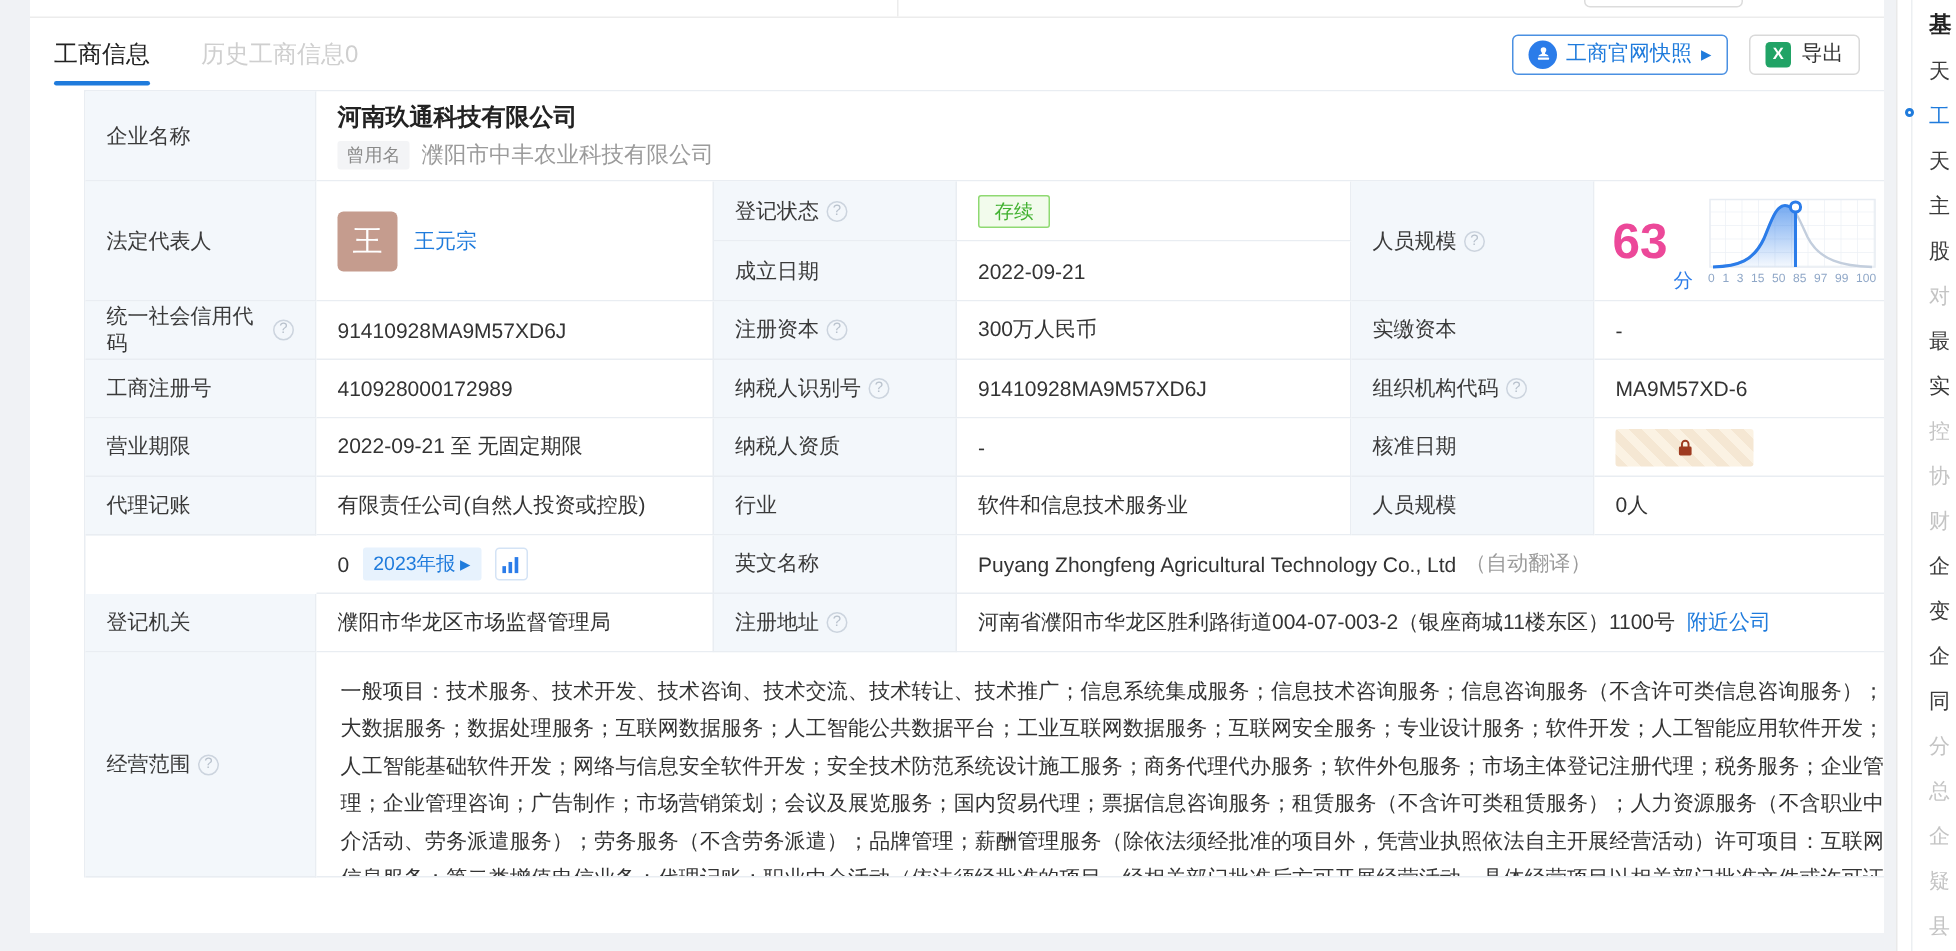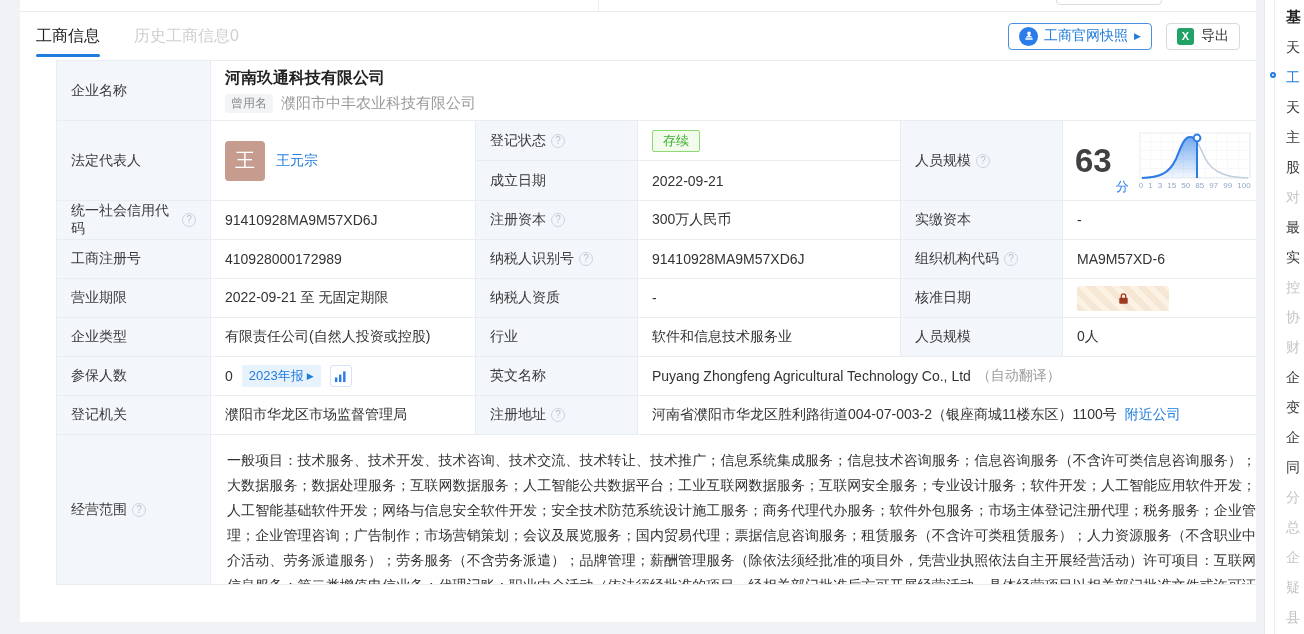--- a/index.html
+++ b/index.html
@@ -40,21 +40,21 @@
   .former-tag { background:#f3f4f6; color:#8a8a8a; font-size:12px; padding:1px 6px; border-radius:2px; }
   .former-name { color:#9b9b9b; font-size:15px; }
 
   .avatar { width:40px; height:40px; border-radius:4px; background:#c59c8e; color:#fff; font-size:20px; display:flex; align-items:center; justify-content:center; }
   a.link { color:#1f7bdc; text-decoration:none; cursor:pointer; }
   .legal-cell { gap:11px; }
 
   .tag-green { border:1px solid #8fd972; background:#f2fbec; color:#41b130; font-size:13px; padding:2px 10px; border-radius:2px; line-height:16px; }
 
   .score-cell { gap:8px; padding:0 8px 0 12px; }
-  .score-num { font-size:33px; font-weight:bold; color:#404040; line-height:1; }
+  .score-num { font-size:33px; font-weight:bold; color:#ec4899; line-height:1; }
   .score-unit { font-size:13px; color:#2b7ce9; align-self:flex-end; margin:0 2px 4px -4px; }
   .score-chart { display:flex; flex-direction:column; width:112px; }
   .axis-row { display:flex; justify-content:space-between; width:112px; font-size:8px; color:#8fa7c7; margin-top:1px; }
 
   .lock-box { width:92px; height:25px; border-radius:2px; display:flex; align-items:center; justify-content:center;
     background:repeating-linear-gradient(45deg,#f5e7d3 0 6px,#fbf2e3 6px 12px); }
 
   .insured-cell { gap:9px; }
   .report-badge { background:#e7f2fd; color:#1f7bdc; font-size:13px; padding:2px 7px; border-radius:2px; cursor:pointer; display:flex; align-items:center; gap:3px; }
   .report-badge .arrow { font-size:9px; }
@@ -225,35 +225,32 @@
         </div>
       <div class="cell" style="grid-row:6;grid-column:6">
         <div class="lock-box">
           <svg width="13" height="13" viewBox="0 0 16 16">
               <path fill="#9e3a20" d="M8 1.5A3.5 3.5 0 0 0 4.5 5v2H4a1.2 1.2 0 0 0-1.2 1.2v5A1.2 1.2 0 0 0 4 14.4h8a1.2 1.2 0 0 0 1.2-1.2v-5A1.2 1.2 0 0 0 12 7h-.5V5A3.5 3.5 0 0 0 8 1.5zm0 1.6A1.9 1.9 0 0 1 9.9 5v2H6.1V5A1.9 1.9 0 0 1 8 3.1z"></path>
             </svg>
         </div>
       </div>
 
       <div class="cell lbl" style="grid-row:7;grid-column:1">
-          <span>企业类型</span>
+          <span>代理记账</span>
         </div>
       <div class="cell" style="grid-row:7;grid-column:2">有限责任公司(自然人投资或控股)</div>
       <div class="cell lbl" style="grid-row:7;grid-column:3">
           <span>行业</span>
         </div>
       <div class="cell" style="grid-row:7;grid-column:4">软件和信息技术服务业</div>
       <div class="cell lbl" style="grid-row:7;grid-column:5">
           <span>人员规模</span>
         </div>
       <div class="cell" style="grid-row:7;grid-column:6">0人</div>
 
-      <div class="cell lbl" style="grid-row:8;grid-column:1">
-          <span>参保人数</span>
-        </div>
       <div class="cell insured-cell" style="grid-row:8;grid-column:2">
         <span>0</span>
         <span class="report-badge">
           <span>2023年报</span>
           <span class="arrow">▶</span>
         </span>
         <span class="chart-btn">
           <svg width="13" height="13" viewBox="0 0 14 14">
               <g fill="#2b7ce9">
                 <rect x="1" y="8" width="2.6" height="5"></rect>

